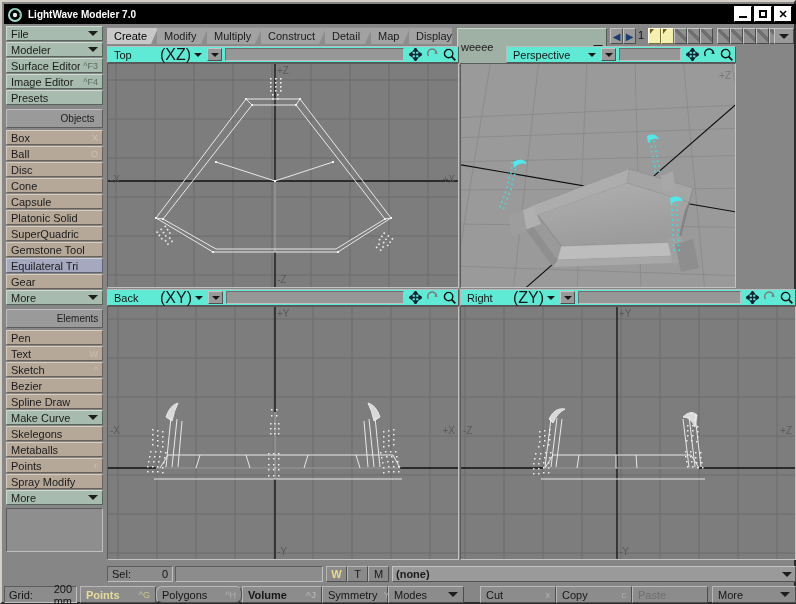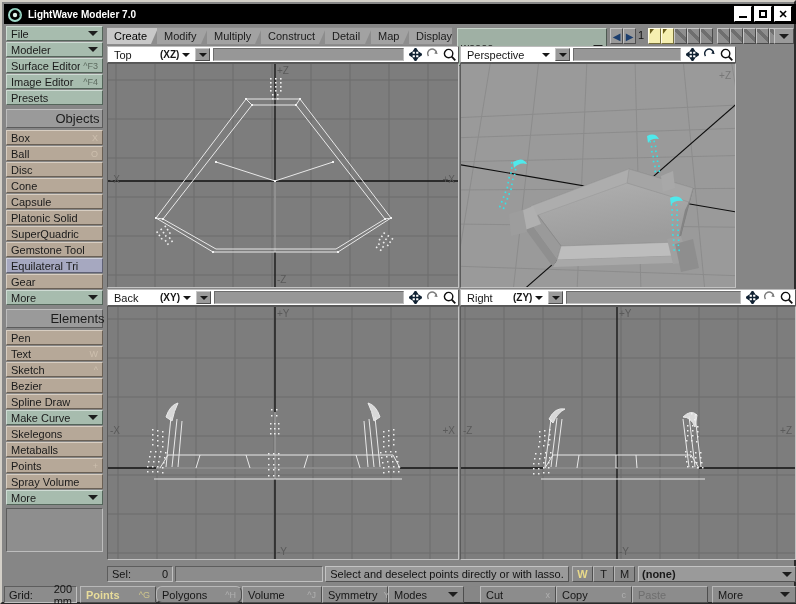--- a/index.html
+++ b/index.html
@@ -34,21 +34,21 @@
   .lbtn .lbl{flex:1 1 auto;overflow:hidden;}
   .lbtn .sk{font-size:9px;color:#5d6b60;margin-left:3px;}
   .lbtn.tan{background:#b6a898;border-color:#d8cec2 #6a6055 #6a6055 #d8cec2;}
   .lbtn.tan .sk{color:#cdbfae;}
   .lbtn.sel{background:#a6a8c0;border-color:#ccceda #5f6175 #5f6175 #ccceda;}
   .lbtn.green{background:#a7bcae;border-color:#cfdcd4 #54655a #54655a #cfdcd4;}
   .lbtn .arrow{width:0;height:0;border-left:5px solid transparent;border-right:5px solid transparent;
                border-top:5px solid #1d1d1d;margin-left:3px;}
   .lgroup{height:17px;margin:4px 2px 2px 2px;background:#9a9a9a;
           border:1px solid;border-color:#bdbdbd #5c5c5c #5c5c5c #bdbdbd;
-          display:flex;align-items:center;justify-content:center;font-size:13px;color:#1c1c1c;padding-left:46px;}
+          display:flex;align-items:center;justify-content:center;font-size:10px;color:#1c1c1c;padding-left:46px;}
   .lfill{margin:3px 2px 0 2px;height:42px;background:#8e8e8e;border:1px solid;
          border-color:#5c5c5c #bdbdbd #bdbdbd #5c5c5c;}
 
   
   .tabstrip{position:absolute;left:105px;top:25px;width:345px;height:18px;overflow:hidden;}
   .tabstrip .base{position:absolute;left:0;top:0;width:345px;height:18px;background:#8d8d8d;}
   .tab{position:absolute;top:1px;height:16px;line-height:16px;padding:0 6px 0 7px;
        font-size:11px;color:#1b1b1b;background:#a2a2a2;white-space:nowrap;cursor:default;
        box-sizing:border-box;}
   .tab:after{content:"";position:absolute;right:-7px;top:0;width:0;height:0;
@@ -78,25 +78,25 @@
   .lay.gap{border:none;background:transparent;width:4px;}
   .laydd{position:absolute;left:772px;top:26px;width:20px;height:16px;background:#9a9a9a;
          border:1px solid;border-color:#c4c4c4 #4f4f4f #4f4f4f #c4c4c4;display:flex;
          align-items:center;justify-content:center;box-sizing:border-box;}
   .dn-arrow{width:0;height:0;border-left:5px solid transparent;border-right:5px solid transparent;
             border-top:5px solid #1d1d1d;}
 
   
   .vpgrid{position:absolute;left:105px;top:44px;width:689px;height:514px;}
   .vp{position:absolute;box-sizing:border-box;}
-  .vp-hdr{height:17px;background:#ffffff;border:1px solid;
+  .vp-hdr{height:17px;background:#5eead4;border:1px solid;
           border-color:#bcbcbc #575757 #575757 #bcbcbc;display:flex;align-items:center;
           box-sizing:border-box;}
   .vp-name{font-size:11px;color:#151515;padding-left:6px;min-width:46px;white-space:nowrap;}
-  .vp-axis{font-size:10px;color:#151515;white-space:nowrap;font-weight:bold;}
+  .vp-axis{font-size:16px;color:#151515;white-space:nowrap;}
   .sm-arrow{width:0;height:0;border-left:4px solid transparent;border-right:4px solid transparent;
             border-top:4px solid #171717;margin:0 3px;}
   .vp-dd{width:15px;height:13px;margin-left:2px;background:#9a9a9a;border:1px solid;
          border-color:#c6c6c6 #505050 #505050 #c6c6c6;display:flex;align-items:center;
          justify-content:center;box-sizing:border-box;cursor:default;}
   .vp-spacer{flex:1 1 auto;height:13px;margin:0 3px;background:#979797;border:1px solid;
              border-color:#6d6d6d #bfbfbf #bfbfbf #6d6d6d;box-sizing:border-box;}
   .vp-tool{width:17px;height:15px;display:flex;align-items:center;justify-content:center;
            cursor:default;}
   .vp-tool svg{display:block;}
@@ -259,21 +259,21 @@
           <span class="lbl">Skelegons</span>
         </div>
         <div class="lbtn tan">
           <span class="lbl">Metaballs</span>
         </div>
         <div class="lbtn tan">
           <span class="lbl">Points</span>
           <span class="sk">+</span>
         </div>
         <div class="lbtn tan">
-          <span class="lbl">Spray Volume</span>
+          <span class="lbl">Spray Modify</span>
         </div>
         <div class="lbtn green">
           <span class="lbl">More</span>
           <span class="arrow"></span>
         </div>
       </div>
     <div class="lfill"></div>
   </div>
 
   <div class="tabstrip">
@@ -444,21 +444,21 @@
             </g>
           </g>
         </svg>
         <span class="axlabel" style="left:2px;top:110px;">-X</span>
         <span class="axlabel" style="right:3px;top:110px;">+X</span>
         <span class="axlabel" style="left:169px;top:1px;">+Z</span>
         <span class="axlabel" style="left:169px;bottom:2px;">-Z</span>
       </div>
     </div>
 
-    <div class="vp" style="left:353px;top:0;width:276px;height:242px;">
+    <div class="vp" style="left:353px;top:0;width:276px;height:242px;padding-left:46px;">
       <div class="vp-hdr">
         <span class="vp-name" style="min-width:72px;">Perspective</span>
         <span class="sm-arrow"></span>
         <span class="vp-dd">
             <span class="sm-arrow" style="margin:0"></span>
           </span>
         <span class="vp-spacer"></span>
         <span class="vp-tool">
           <svg width="13" height="13" viewBox="0 0 13 13">
               <path d="M6.5 0 L8.5 3 H4.5 Z M6.5 13 L4.5 10 H8.5 Z M0 6.5 L3 4.5 V8.5 Z M13 6.5 L10 8.5 V4.5 Z M6.5 3 V10 M3 6.5 H10" fill="#123" stroke="#123" stroke-width="1.3"></path>
@@ -910,21 +910,20 @@
   </div>
 
   <div class="selbar">
     <span class="fld" style="width:66px;">
       <span class="k">Sel:</span>
       <span class="v">0</span>
     </span>
     <span class="fld" style="width:148px;margin-left:2px;">
       <span class="v"></span>
     </span>
-    <span class="statusmsg" style="width:244px;margin-left:2px;">Select and deselect points directly or with lasso.</span>
     <span class="wtm">
       <span class="b hot">W</span>
       <span class="b">T</span>
       <span class="b">M</span>
     </span>
     <span class="nonesel">
       <span class="lbl">(none)</span>
       <span class="dn-arrow"></span>
     </span>
   </div>
@@ -936,21 +935,21 @@
     </span>
     <span id="modebtn-host" style="display:flex;align-items:center;">
         <span class="mbtn hot" style="width: 76px;">
           <span class="lbl">Points</span>
           <span class="sk">^G</span>
         </span>
         <span class="mbtn" style="width: 86px; border-radius: 6px;">
           <span class="lbl">Polygons</span>
           <span class="sk">^H</span>
         </span>
-        <span class="mbtn" style="width: 80px;">
+        <span class="mbtn" style="width: 80px; font-weight: bold;">
           <span class="lbl">Volume</span>
           <span class="sk">^J</span>
         </span>
         <span class="mbtn" style="width: 66px;">
           <span class="lbl">Symmetry</span>
           <span class="sk">Y</span>
         </span>
         <span class="mbtn" style="width: 76px;">
           <span class="lbl">Modes</span>
           <span class="dn-arrow" style="margin-left: 6px;"></span>

